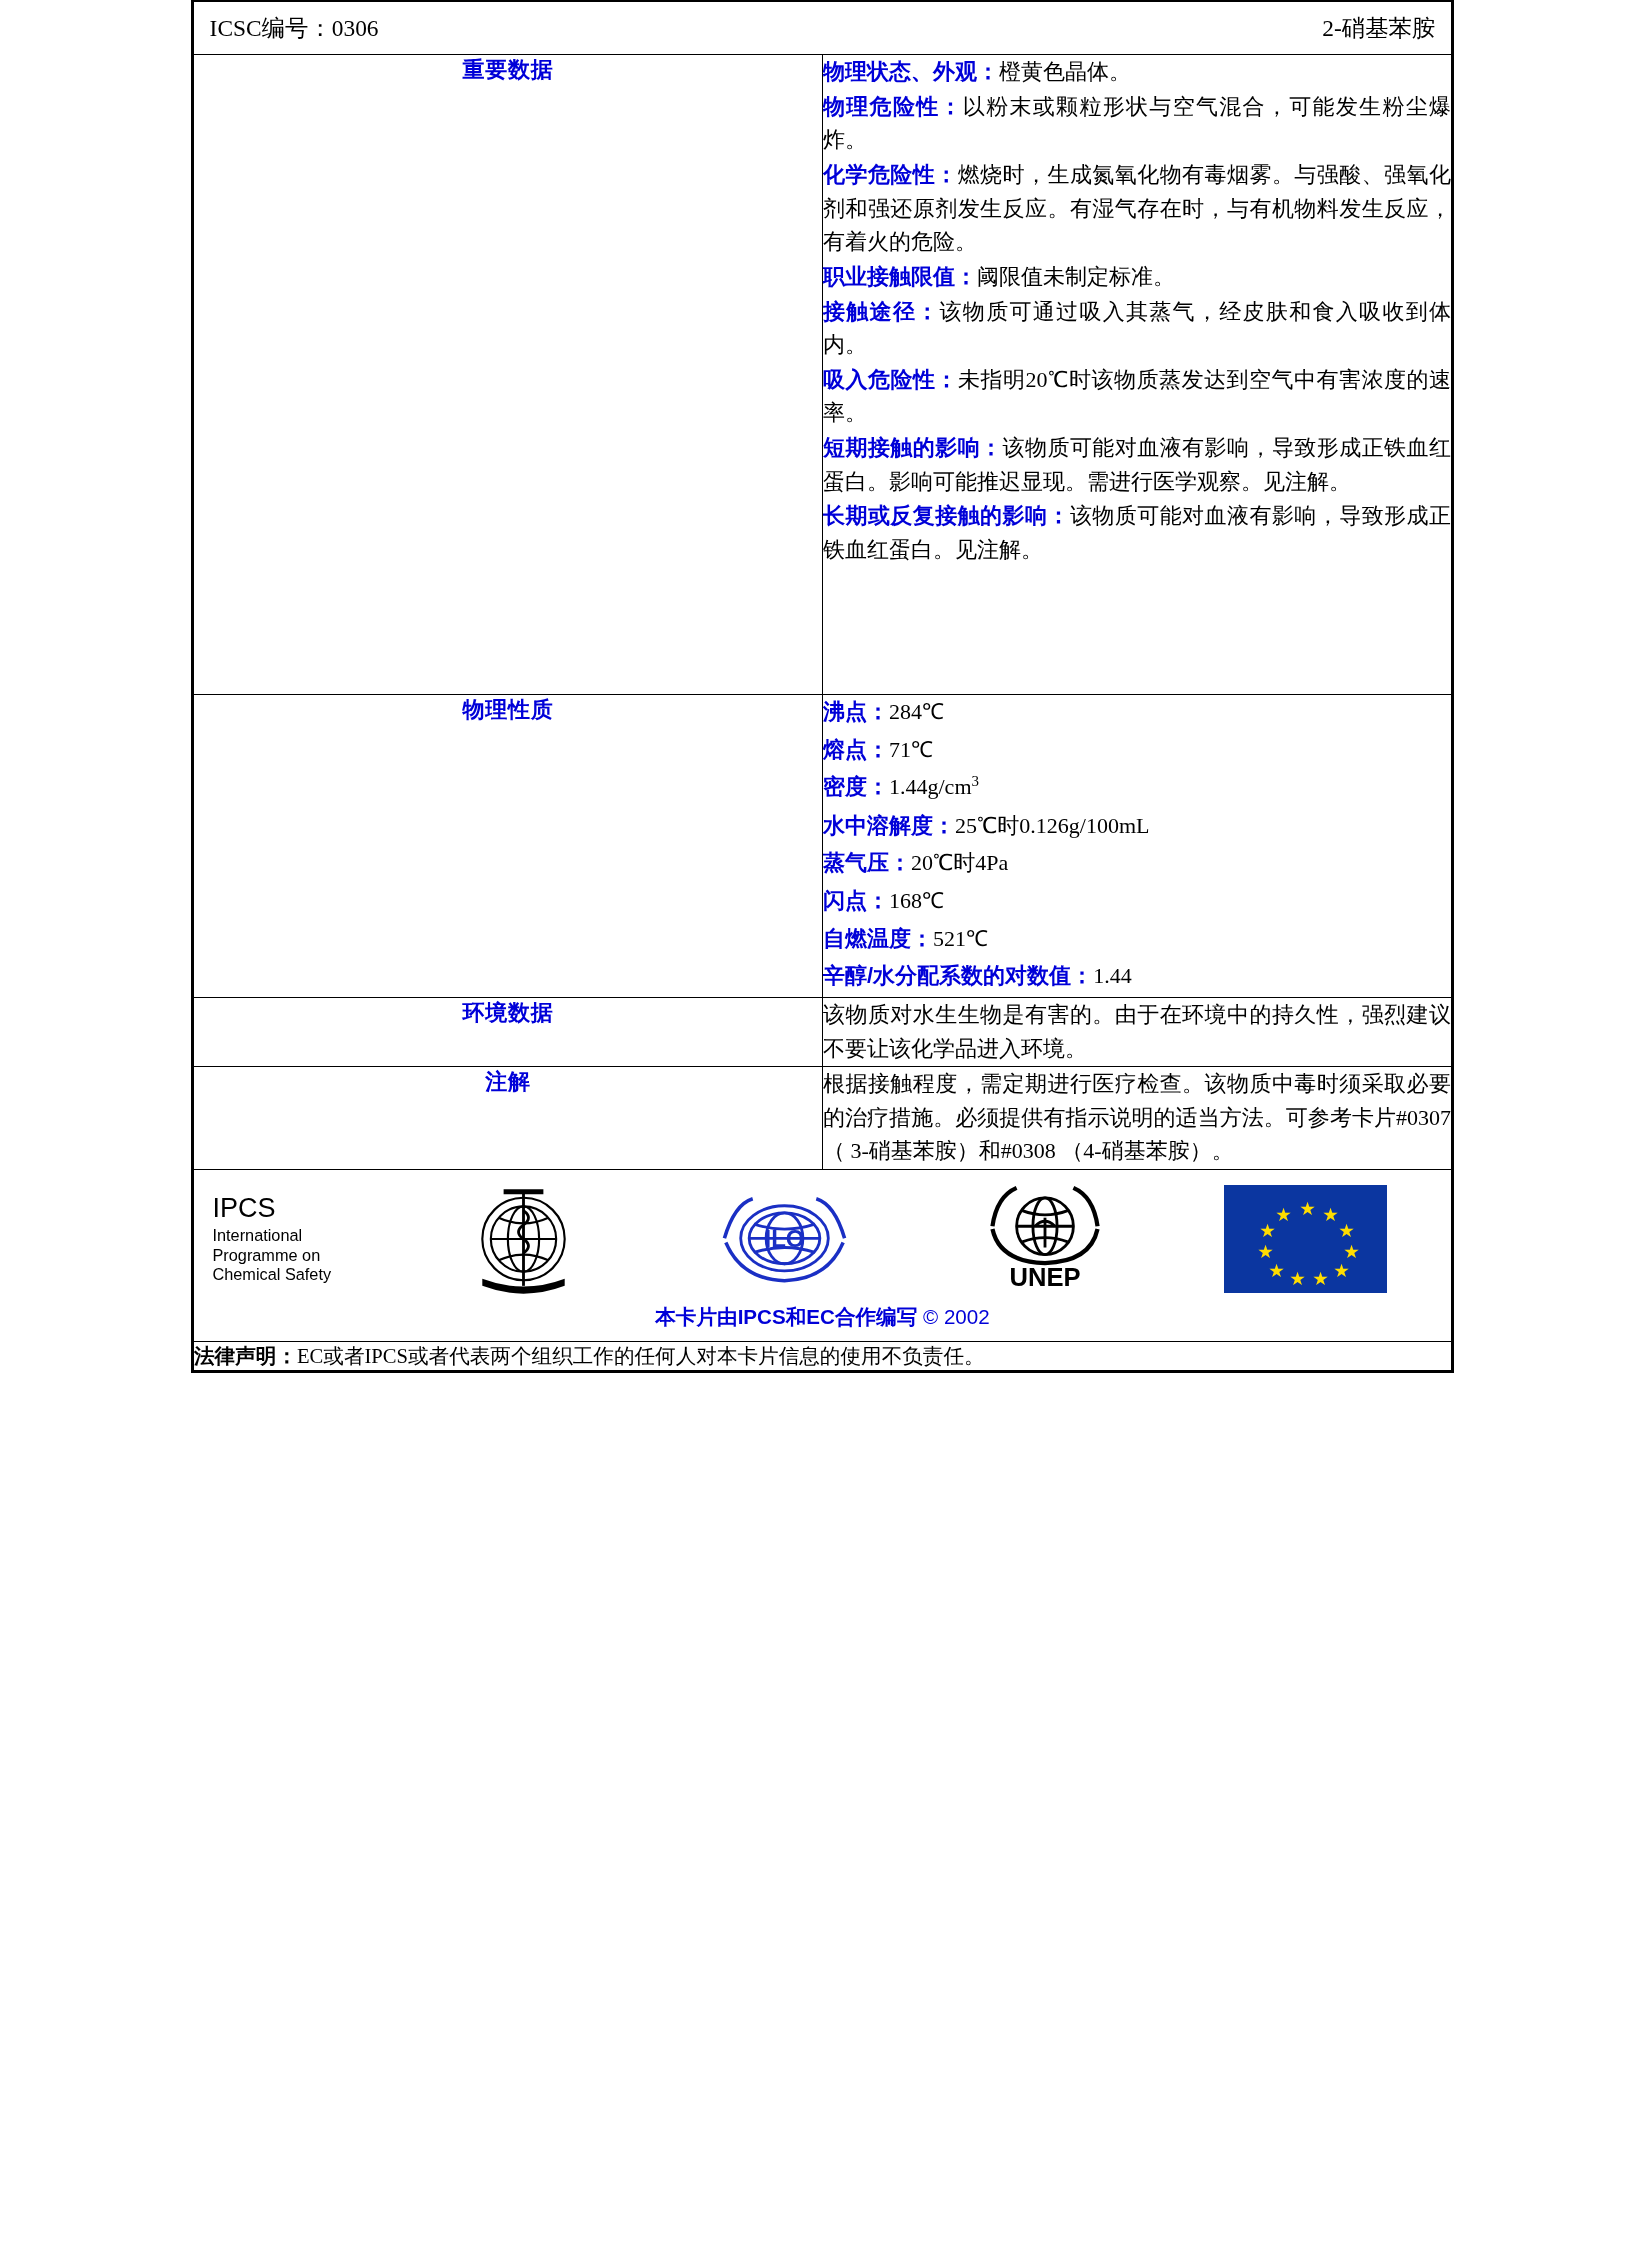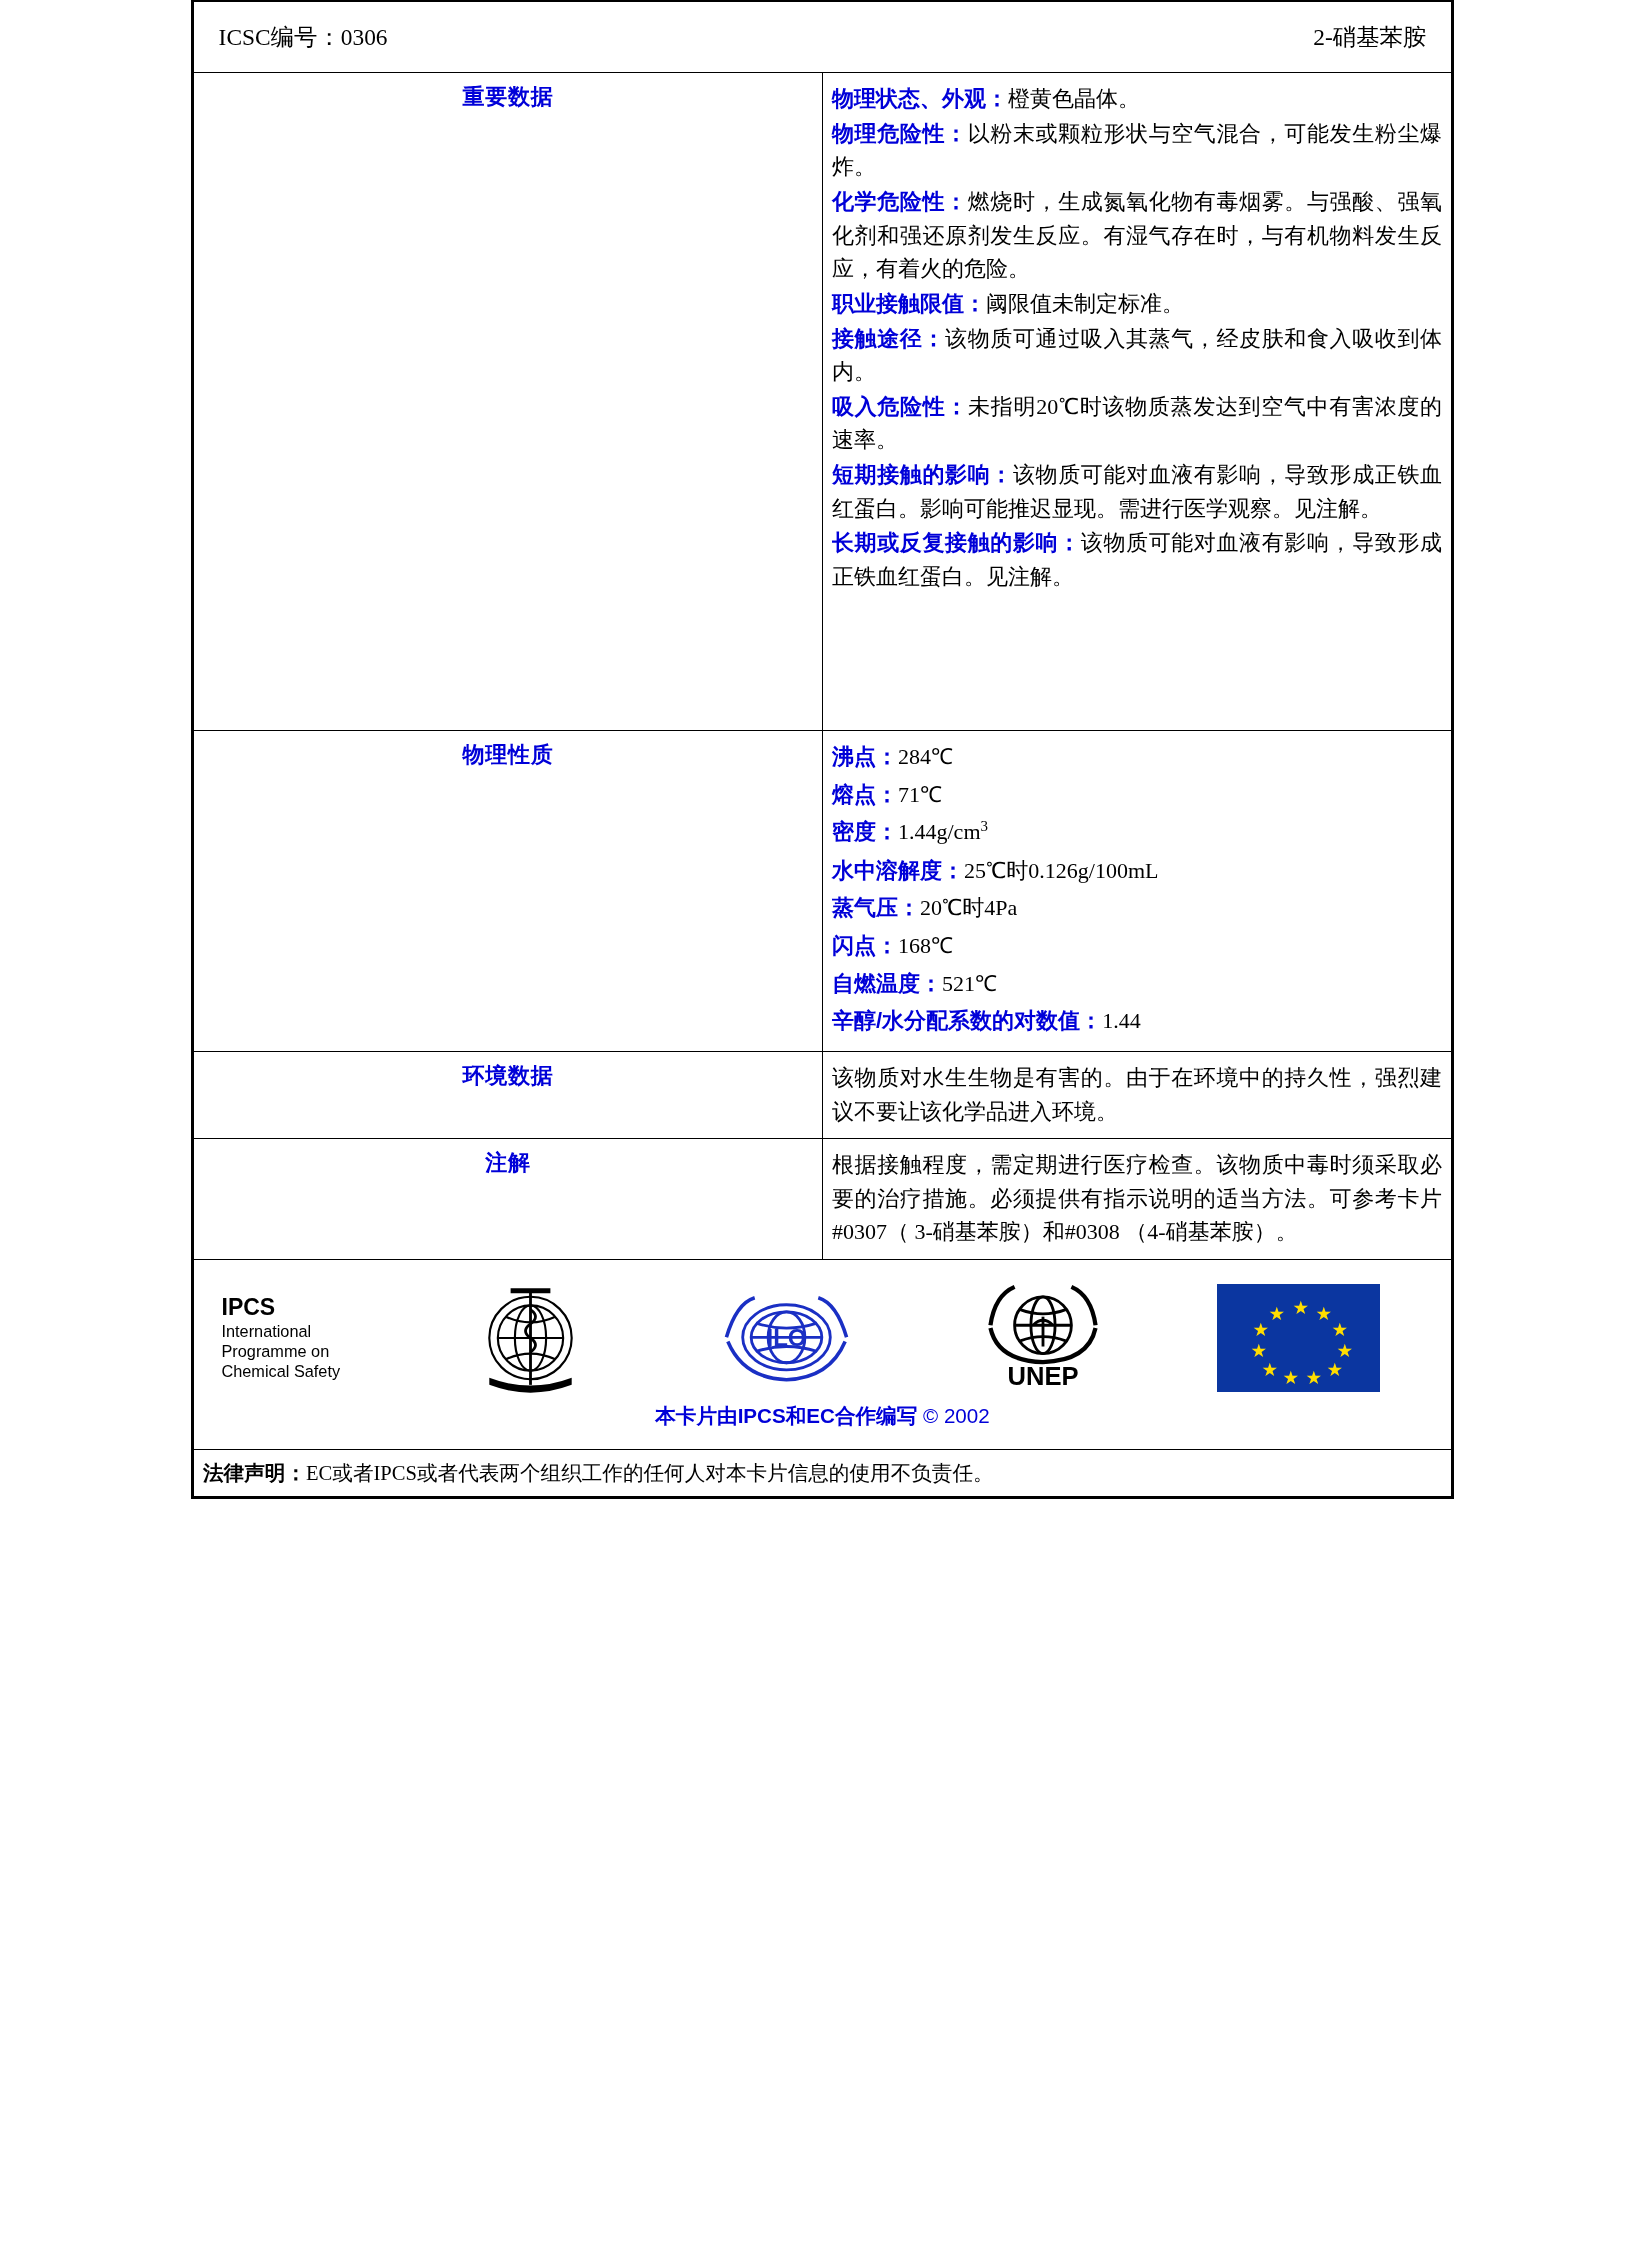--- a/index.html
+++ b/index.html
@@ -38,21 +38,21 @@
     background: #fff;
   }
   table.main {
     border-collapse: collapse;
     width: 100%;
     table-layout: fixed;
   }
   table.main td {
     border: 1.4px solid #000;
     vertical-align: top;
-    padding: 9px;
+    padding: 0;
   }
   .hdr-row td {
     border-left: none;
     border-right: none;
     border-top: none;
   }
   .hdr-inner {
     display: flex;
     justify-content: space-between;
     align-items: center;
@@ -110,22 +110,22 @@
   }
   .ipcs-block {
     width: 177px;
     font-family: "Liberation Sans", sans-serif;
     font-size: 16.3px;
     line-height: 1.22;
     color: #000;
     flex: 0 0 177px;
   }
   .ipcs-block .ipcs-title {
-    font-weight: bold;
-    font-size: 23px;
+    font-weight: normal;
+    font-size: 27px;
     margin-bottom: 1px;
   }
   .logo-slot {
     flex: 1 1 0;
     display: flex;
     justify-content: center;
     align-items: center;
   }
   .credit {
     text-align: center;

